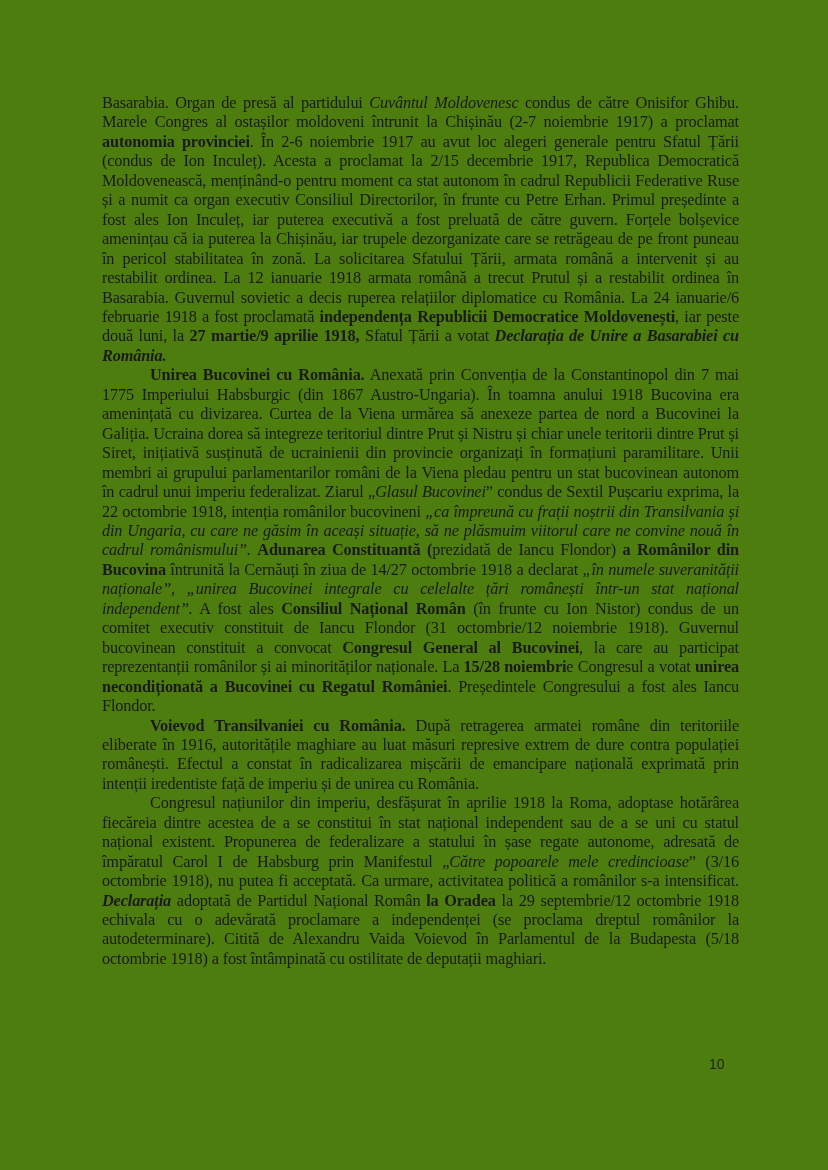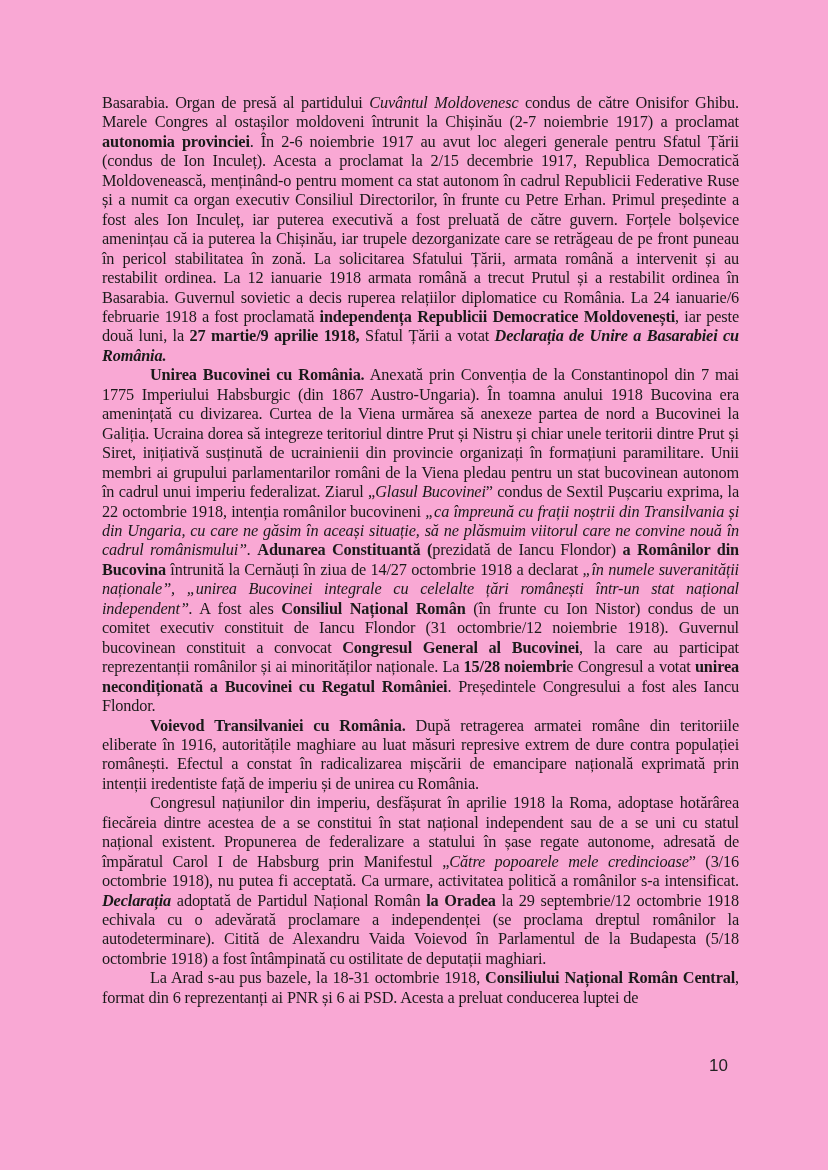--- a/index.html
+++ b/index.html
@@ -1,42 +1,41 @@
 <!DOCTYPE html>
 <html><head>
 <meta charset="utf-8">
 <style>
   html, body { margin: 0; padding: 0; background: #ffffff; }
   body { width: 828px; height: 1170px; position: relative; overflow: hidden; }
   .page {
-    position: absolute; left: 0; top: 0; width: 828px; height: 1170px; background: #f9a8d4;
+    position: absolute; left: 0; top: 0; width: 828px; height: 1170px; background: #4d7c0f;
   }
   .content {
     position: absolute; left: 102px; top: 93px; width: 637px;
     font-family: "Liberation Serif", serif;
     font-size: 16.3px;
     line-height: 19.45px;
     color: #1a1a1a;
     text-align: justify;
     letter-spacing: -0.15px;
   }
   .content p { margin: 0; }
   .content p.indent { text-indent: 48px; }
   b { font-weight: bold; }
   i { font-style: italic; }
   .page-number {
     position: absolute; left: 709px; top: 1056px;
-    font-family: "Liberation Sans", sans-serif; font-size: 17px; color: #222;
+    font-family: "Liberation Sans", sans-serif; font-size: 14px; color: #222;
   }
 </style>
 </head>
 <body>
 
 <div class="page">
   <div class="content" id="content">
     <p>Basarabia. Organ de presă al partidului <i>Cuvântul Moldovenesc</i> condus de către Onisifor Ghibu. Marele Congres al ostașilor moldoveni întrunit la Chișinău (2-7 noiembrie 1917) a proclamat <b>autonomia provinciei</b>. În 2-6 noiembrie 1917 au avut loc alegeri generale pentru Sfatul Țării (condus de Ion Inculeț). Acesta a proclamat la 2/15 decembrie 1917, Republica Democratică Moldovenească, menținând-o pentru moment ca stat autonom în cadrul Republicii Federative Ruse și a numit ca organ executiv Consiliul Directorilor, în frunte cu Petre Erhan. Primul președinte a fost ales Ion Inculeț, iar puterea executivă a fost preluată de către guvern. Forțele bolșevice amenințau că ia puterea la Chișinău, iar trupele dezorganizate care se retrăgeau de pe front puneau în pericol stabilitatea în zonă. La solicitarea Sfatului Țării, armata română a intervenit și au restabilit ordinea. La 12 ianuarie 1918 armata română a trecut Prutul și a restabilit ordinea în Basarabia. Guvernul sovietic a decis ruperea relațiilor diplomatice cu România. La 24 ianuarie/6 februarie 1918 a fost proclamată <b>independența Republicii Democratice Moldovenești</b>, iar peste două luni, la <b>27 martie/9 aprilie 1918,</b> Sfatul Țării a votat <b><i>Declarația de Unire a Basarabiei cu România.</i></b></p>
     <p class="indent"><b>Unirea Bucovinei cu România.</b> Anexată prin Convenția de la Constantinopol din 7 mai 1775 Imperiului Habsburgic (din 1867 Austro-Ungaria). În toamna anului 1918 Bucovina era amenințată cu divizarea. Curtea de la Viena urmărea să anexeze partea de nord a Bucovinei la Galiția. Ucraina dorea să integreze teritoriul dintre Prut și Nistru și chiar unele teritorii dintre Prut și Siret, inițiativă susținută de ucrainienii din provincie organizați în formațiuni paramilitare. Unii membri ai grupului parlamentarilor români de la Viena pledau pentru un stat bucovinean autonom în cadrul unui imperiu federalizat. Ziarul „<i>Glasul Bucovinei</i>” condus de Sextil Pușcariu exprima, la 22 octombrie 1918, intenția românilor bucovineni <i>„ca împreună cu frații noștrii din  Transilvania și din Ungaria, cu care ne găsim în aceași situație, să ne plăsmuim viitorul care ne convine nouă în cadrul românismului”.</i> <b>Adunarea Constituantă (</b>prezidată de Iancu Flondor) <b>a Românilor din Bucovina</b> întrunită la Cernăuți în ziua de 14/27 octombrie 1918 a declarat <i>„în numele suveranității naționale”, „unirea Bucovinei integrale cu celelalte țări românești într-un stat național independent”.</i> A fost ales <b>Consiliul Național Român</b>  (în frunte cu Ion Nistor) condus de un comitet executiv constituit de Iancu Flondor (31 octombrie/12 noiembrie 1918). Guvernul bucovinean constituit a convocat <b>Congresul General al Bucovinei</b>, la care au participat reprezentanții românilor și ai minorităților  naționale. La <b>15/28 noiembri</b>e Congresul a votat <b>unirea necondiționată a Bucovinei cu Regatul României</b>. Președintele Congresului a fost ales Iancu Flondor.</p>
     <p class="indent"><b>Voievod Transilvaniei cu România.</b> După retragerea armatei române din teritoriile eliberate în 1916, autoritățile maghiare au luat măsuri represive extrem de dure contra populației românești. Efectul a constat în radicalizarea mișcării de emancipare națională exprimată prin intenții iredentiste față de imperiu și de unirea cu România.</p>
     <p class="indent">Congresul națiunilor din imperiu, desfășurat în aprilie 1918 la Roma, adoptase hotărârea fiecăreia dintre acestea de a se constitui în stat național independent sau de a se uni cu statul național existent. Propunerea de federalizare a statului în șase regate autonome, adresată de împăratul Carol I de Habsburg prin Manifestul „<i>Către popoarele mele credincioase</i>” (3/16 octombrie 1918), nu putea fi acceptată. Ca urmare, activitatea politică a românilor s-a intensificat. <b><i>Declarația</i></b> adoptată de Partidul Național Român <b>la Oradea</b> la 29 septembrie/12 octombrie 1918 echivala cu o adevărată proclamare a independenței (se proclama dreptul românilor la autodeterminare). Citită de Alexandru Vaida Voievod în Parlamentul de la Budapesta (5/18 octombrie 1918) a fost întâmpinată cu ostilitate de deputații maghiari.</p>
-    <p class="indent">La Arad s-au pus bazele, la 18-31 octombrie 1918, <b>Consiliului Național Român Central</b>, format din 6 reprezentanți ai PNR și 6 ai PSD. Acesta a preluat conducerea luptei de</p>
   </div>
   <div class="page-number">10</div>
 </div>
 
 </body></html>

